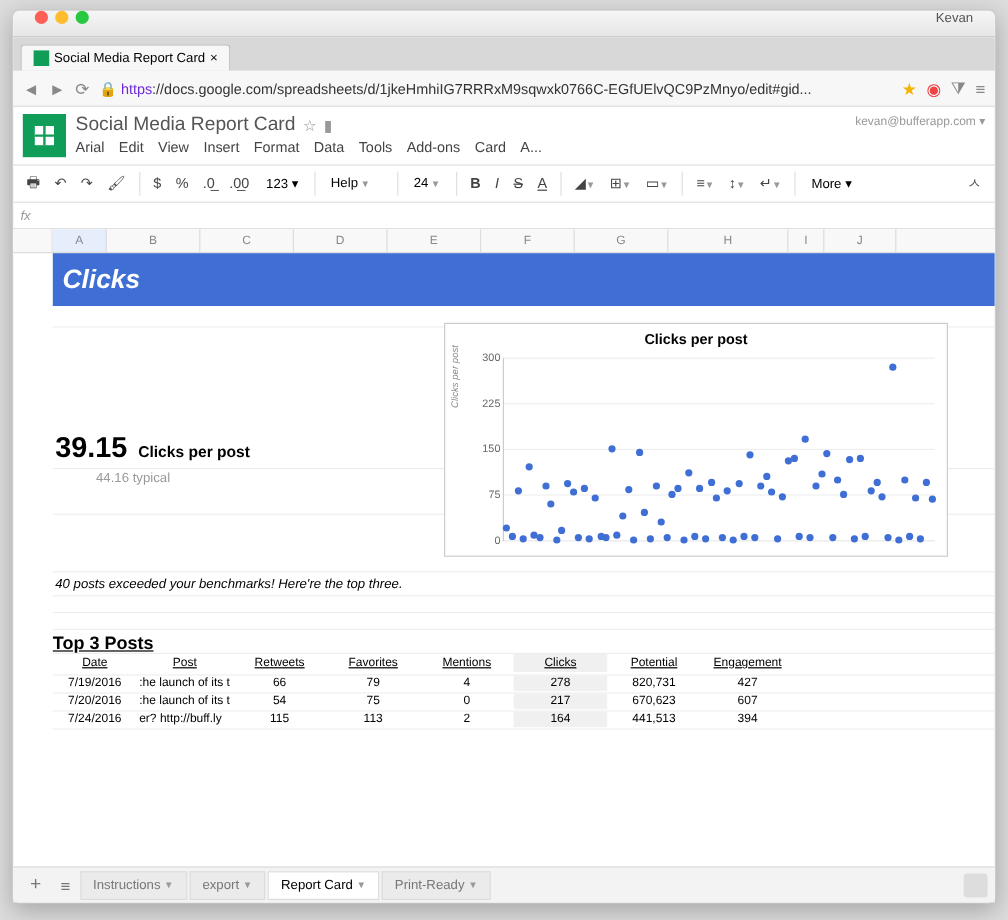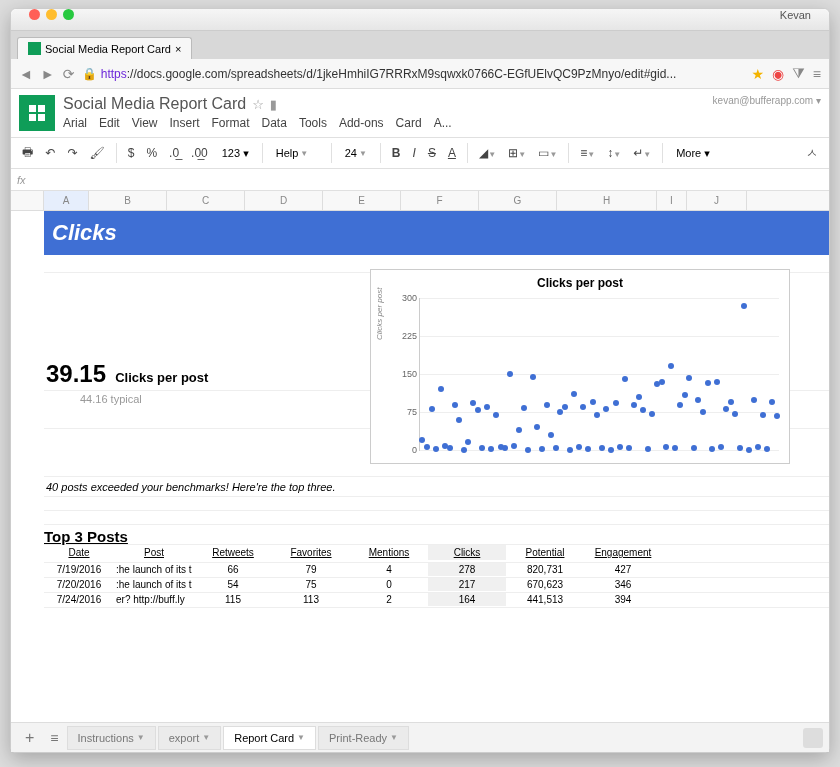--- a/index.html
+++ b/index.html
@@ -249,21 +249,21 @@
         </div>
         <div class="row" style="height:15px">
           <div class="tablerow">
             <div class="c0">7/20/2016</div>
             <div class="c1">:he launch of its t</div>
             <div class="c2">54</div>
             <div class="c3">75</div>
             <div class="c4">0</div>
             <div class="c5">217</div>
             <div class="c6">670,623</div>
-            <div class="c7">346</div>
+            <div class="c7">607</div>
           </div>
         </div>
         <div class="row" style="height:15px">
           <div class="tablerow">
             <div class="c0">7/24/2016</div>
             <div class="c1">er? http://buff.ly</div>
             <div class="c2">115</div>
             <div class="c3">113</div>
             <div class="c4">2</div>
             <div class="c5">164</div>

